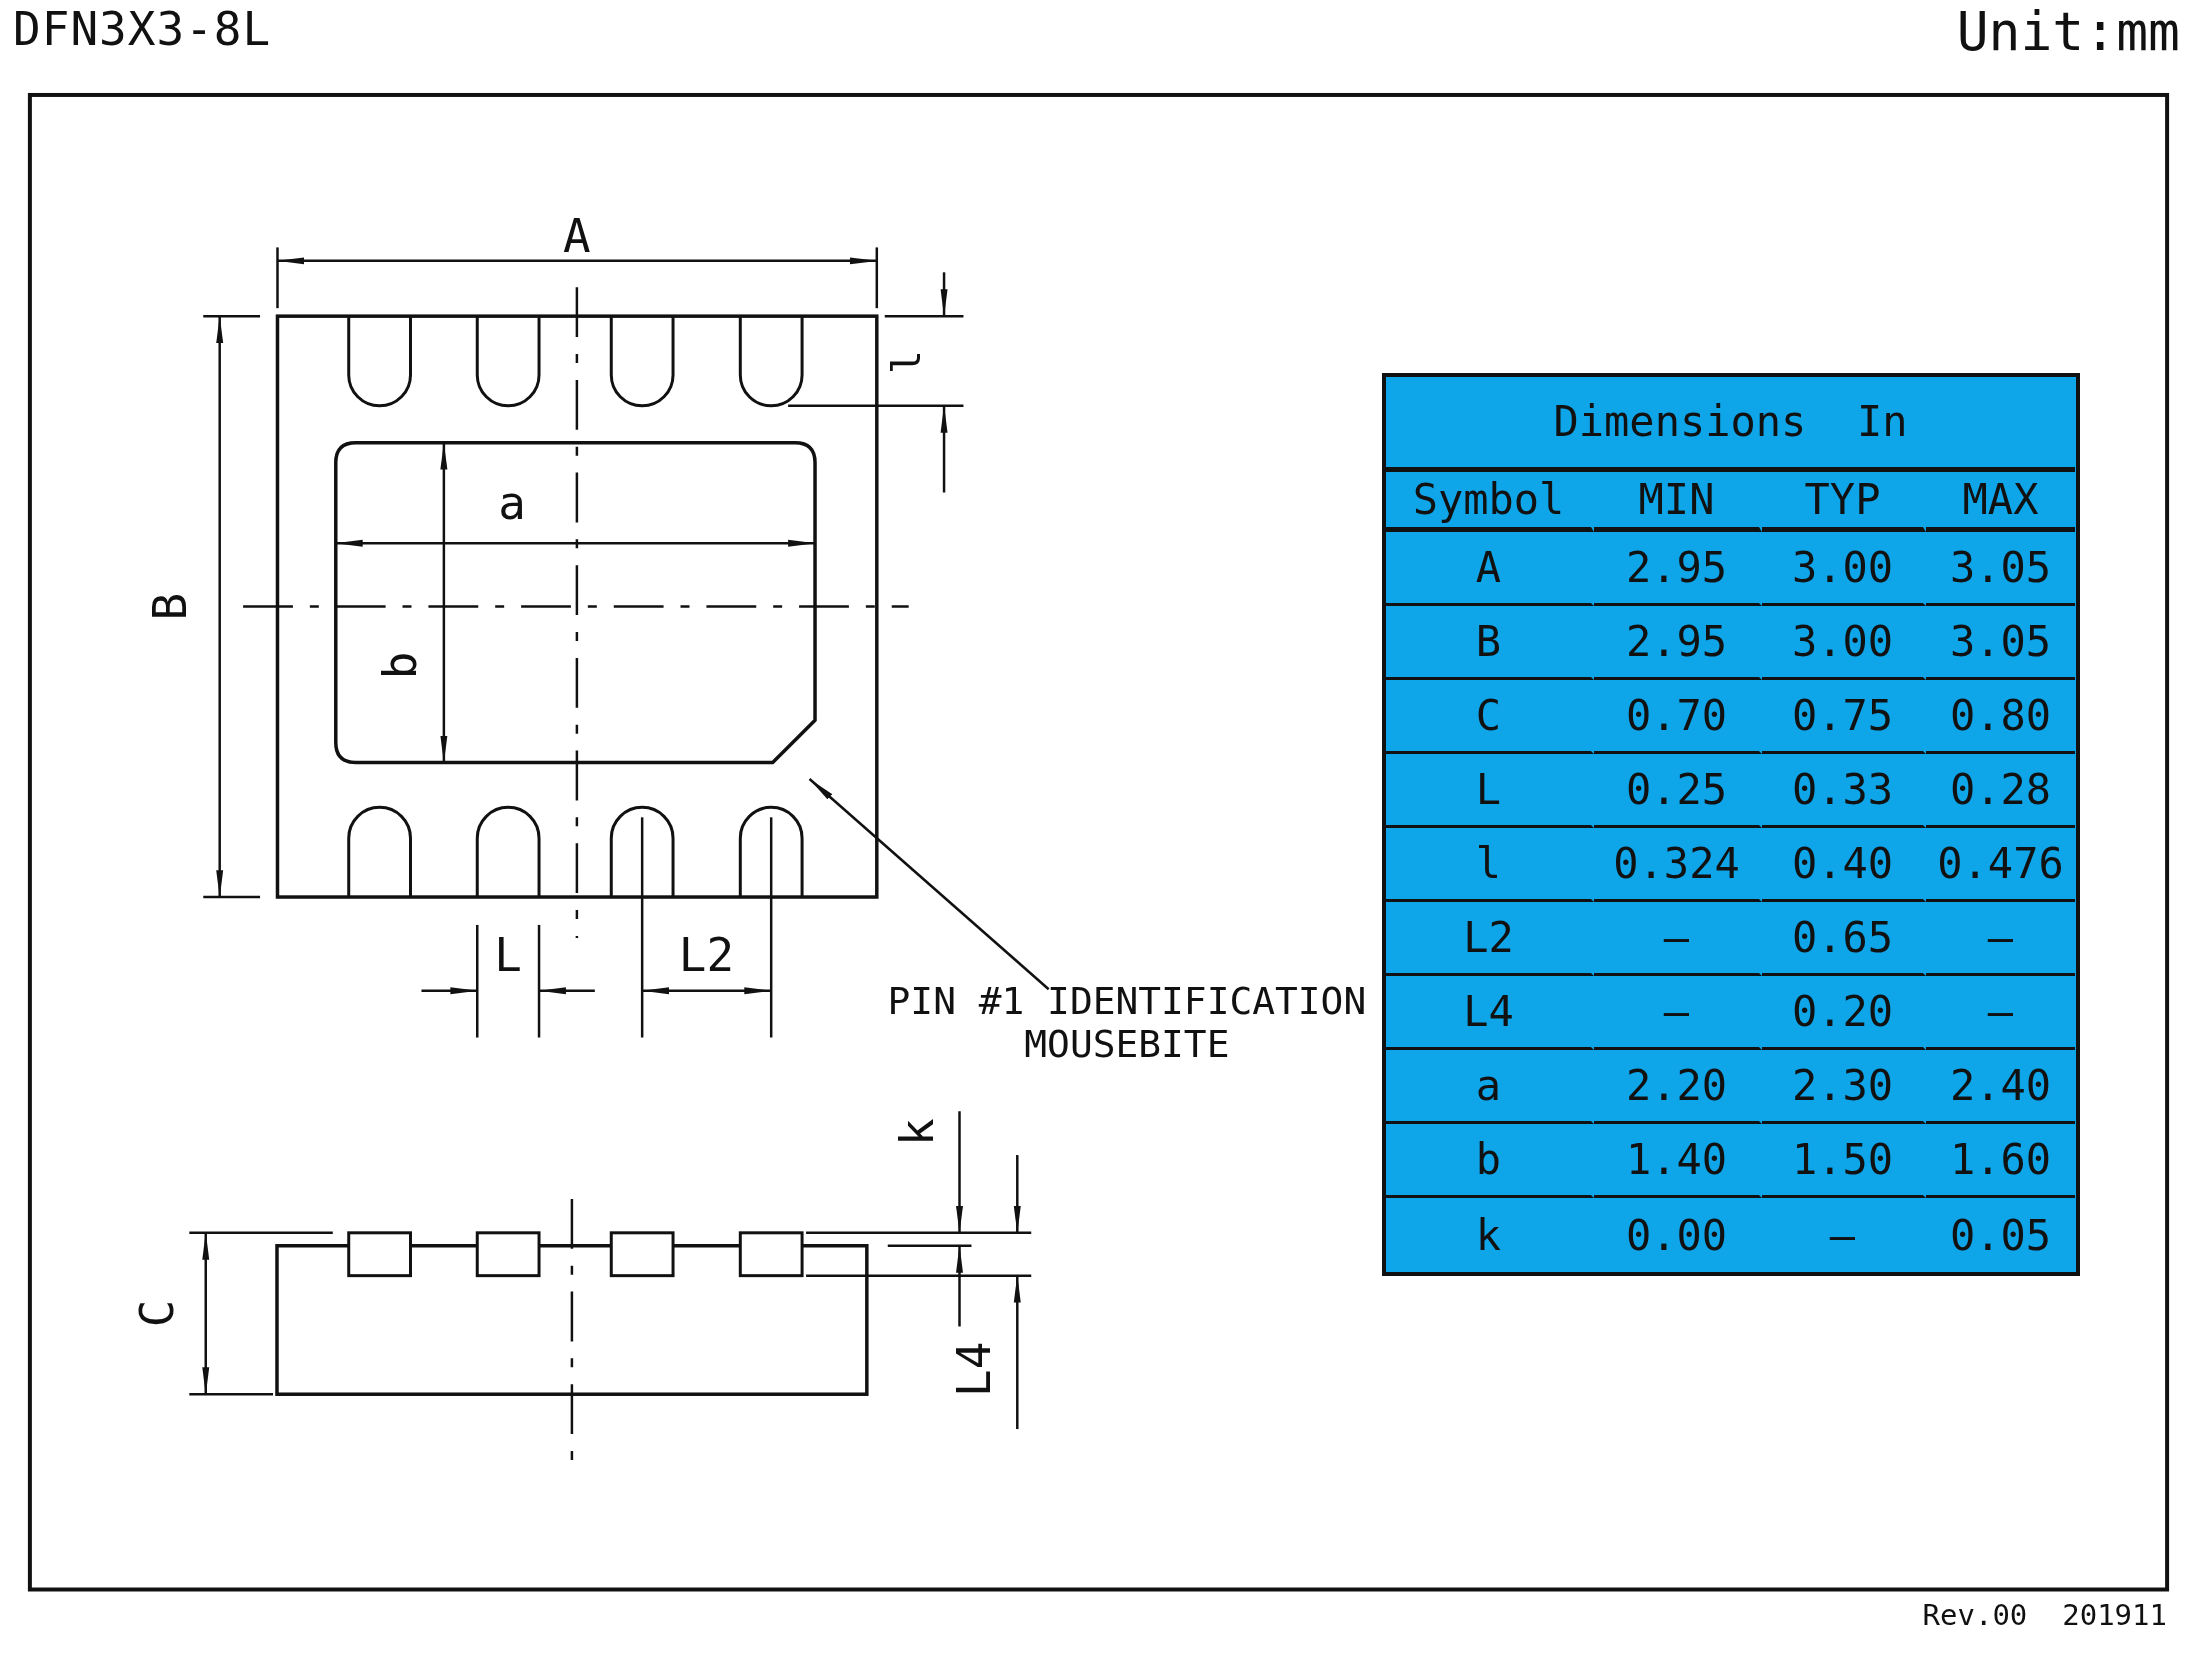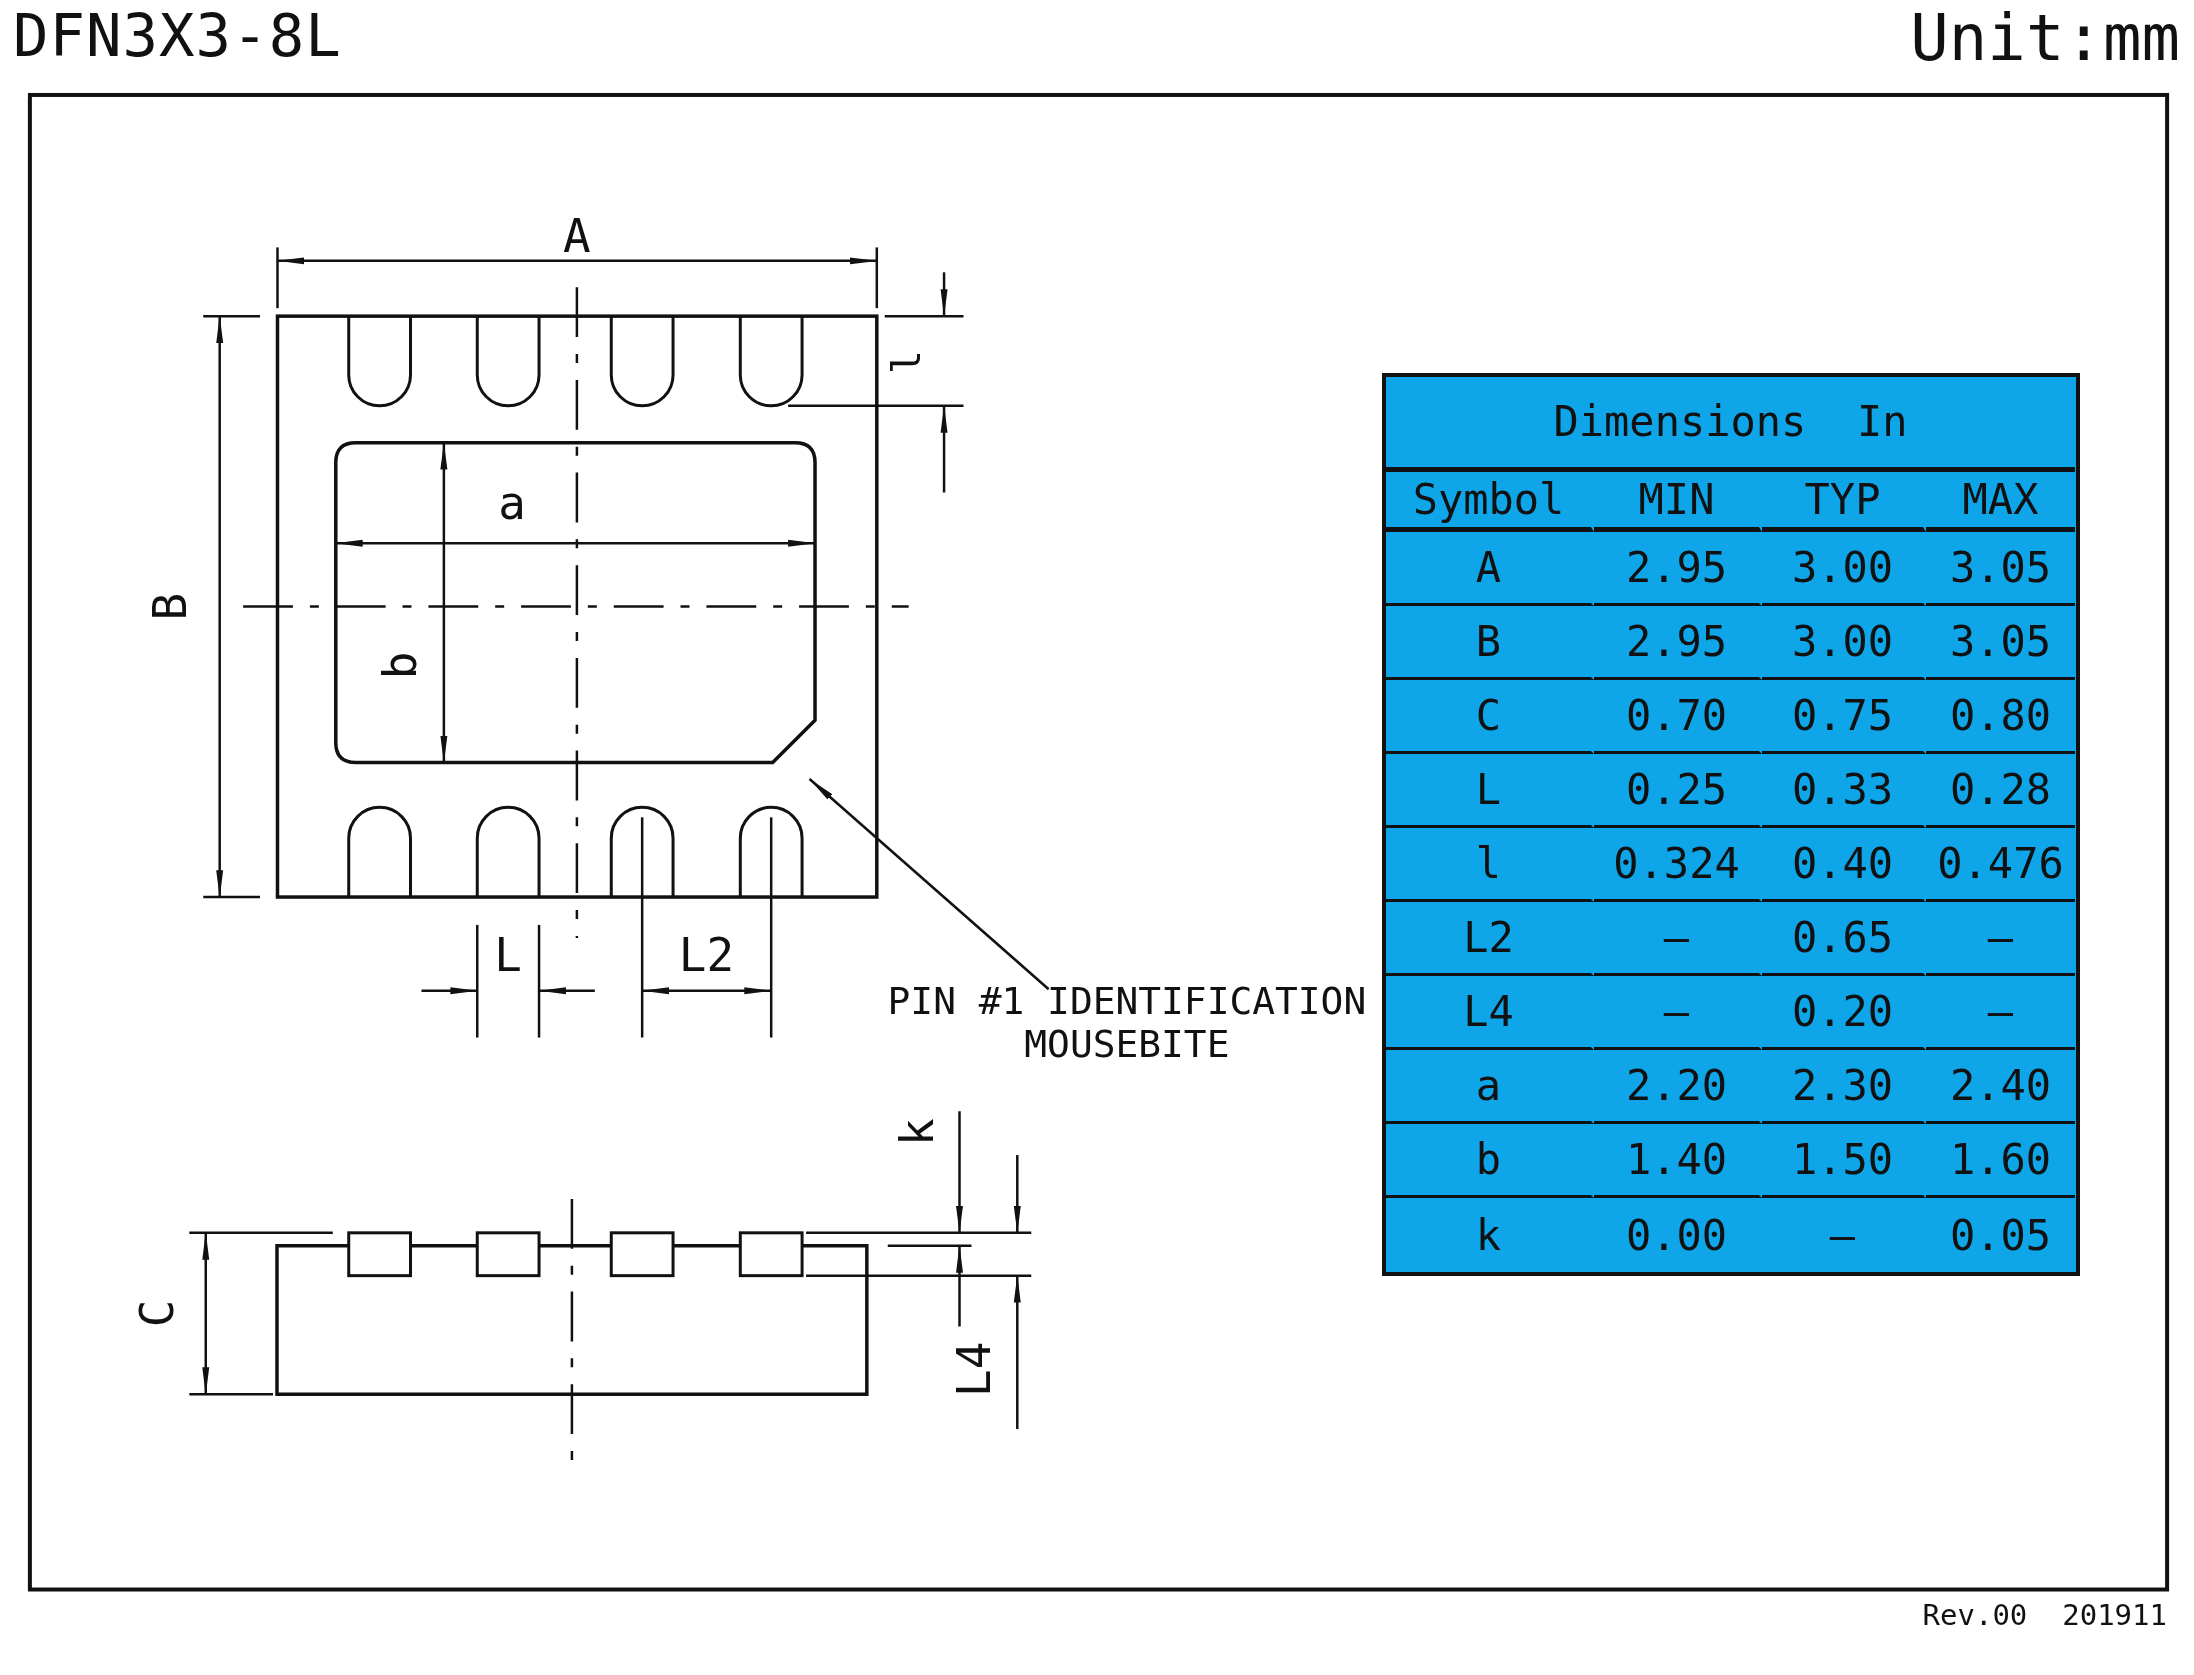--- a/index.html
+++ b/index.html
@@ -6,25 +6,25 @@
   .sheet{
     position:relative;
     width:2194px;height:1676px;
     background:#ffffff;
     font-family:"DejaVu Sans Mono", "Liberation Mono", monospace;
     color:#111111;
     overflow:hidden;
   }
   .page-title{
     position:absolute;left:13px;top:4px;
-    font-size:59px;line-height:1.1;letter-spacing:1px;white-space:pre;text-align:right;
+    font-size:46px;line-height:1.1;letter-spacing:1px;white-space:pre;text-align:right;
   }
   .unit-label{
     position:absolute;right:14px;top:3px;
-    font-size:64px;line-height:1.1;white-space:pre;
+    font-size:53px;line-height:1.1;white-space:pre;
   }
   .rev-label{
     position:absolute;right:27px;top:1600px;
     font-size:29px;line-height:1.1;white-space:pre;
   }
   svg{position:absolute;left:0;top:0;}
   svg text{
     font-family:"DejaVu Sans Mono", "Liberation Mono", monospace;
     fill:#111111;
   }

